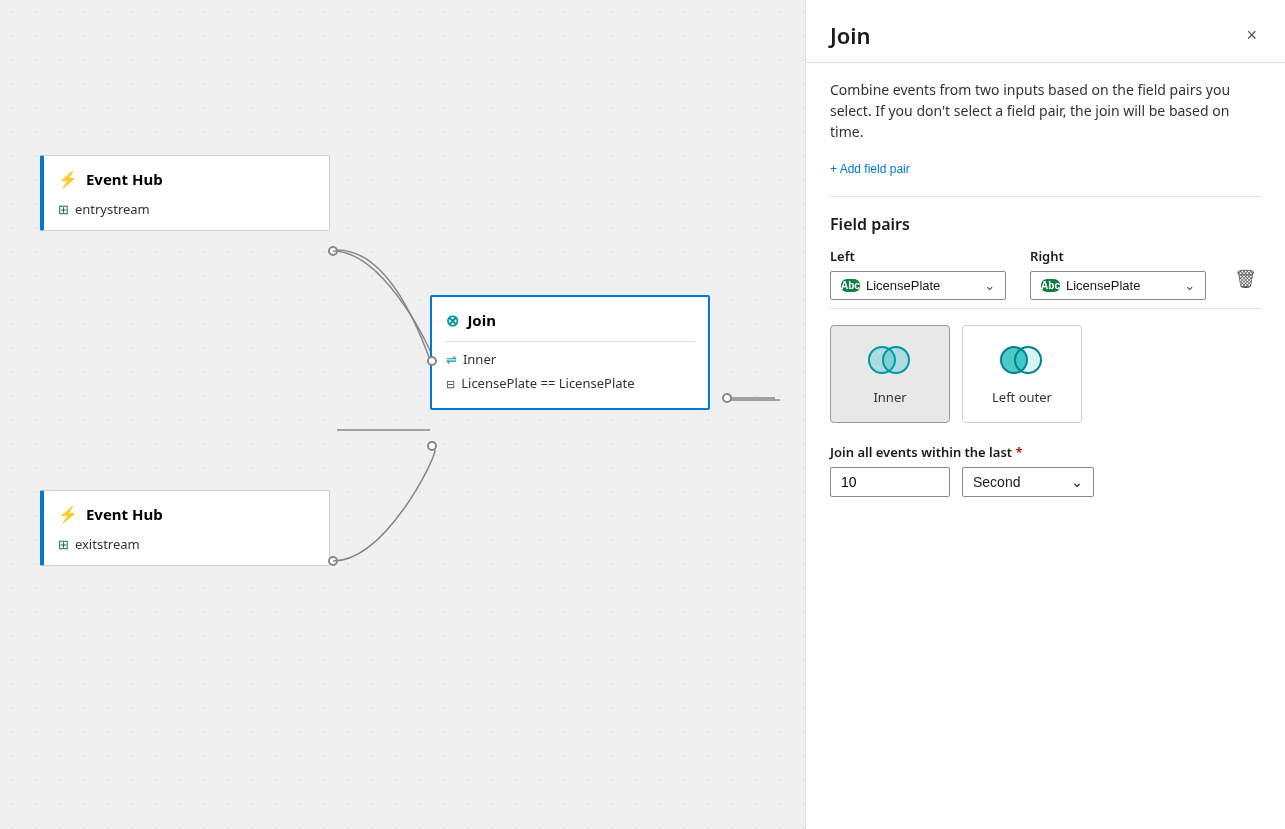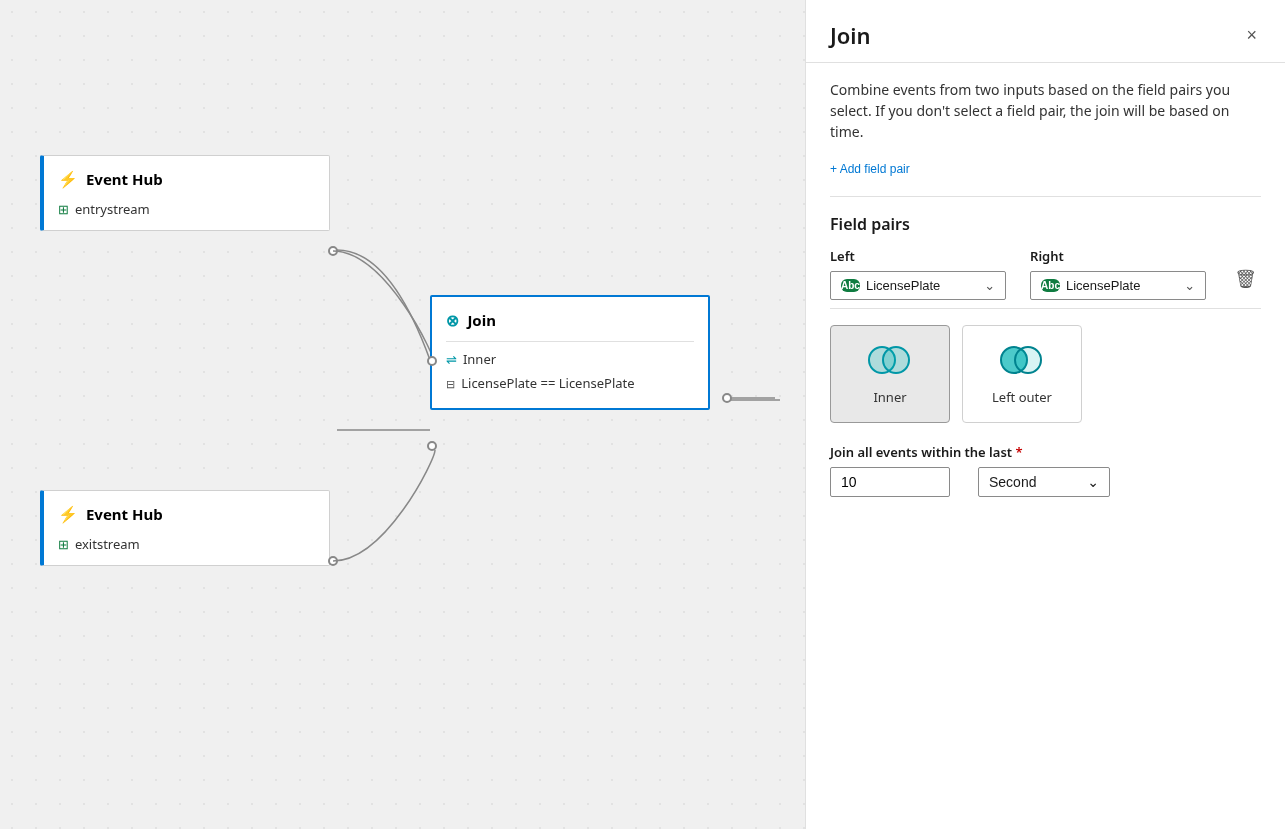--- a/index.html
+++ b/index.html
@@ -268,21 +268,21 @@
 
     
     .venn {
       position: relative;
       width: 48px;
       height: 36px;
     }
 
     .join-events-row {
       display: flex;
-      gap: 28px;
+      gap: 12px;
       align-items: flex-end;
     }
 
     .join-events-label {
       font-size: 13px;
       font-weight: 600;
       margin-bottom: 6px;
       color: #1a1a1a;
     }
     .required-star {

